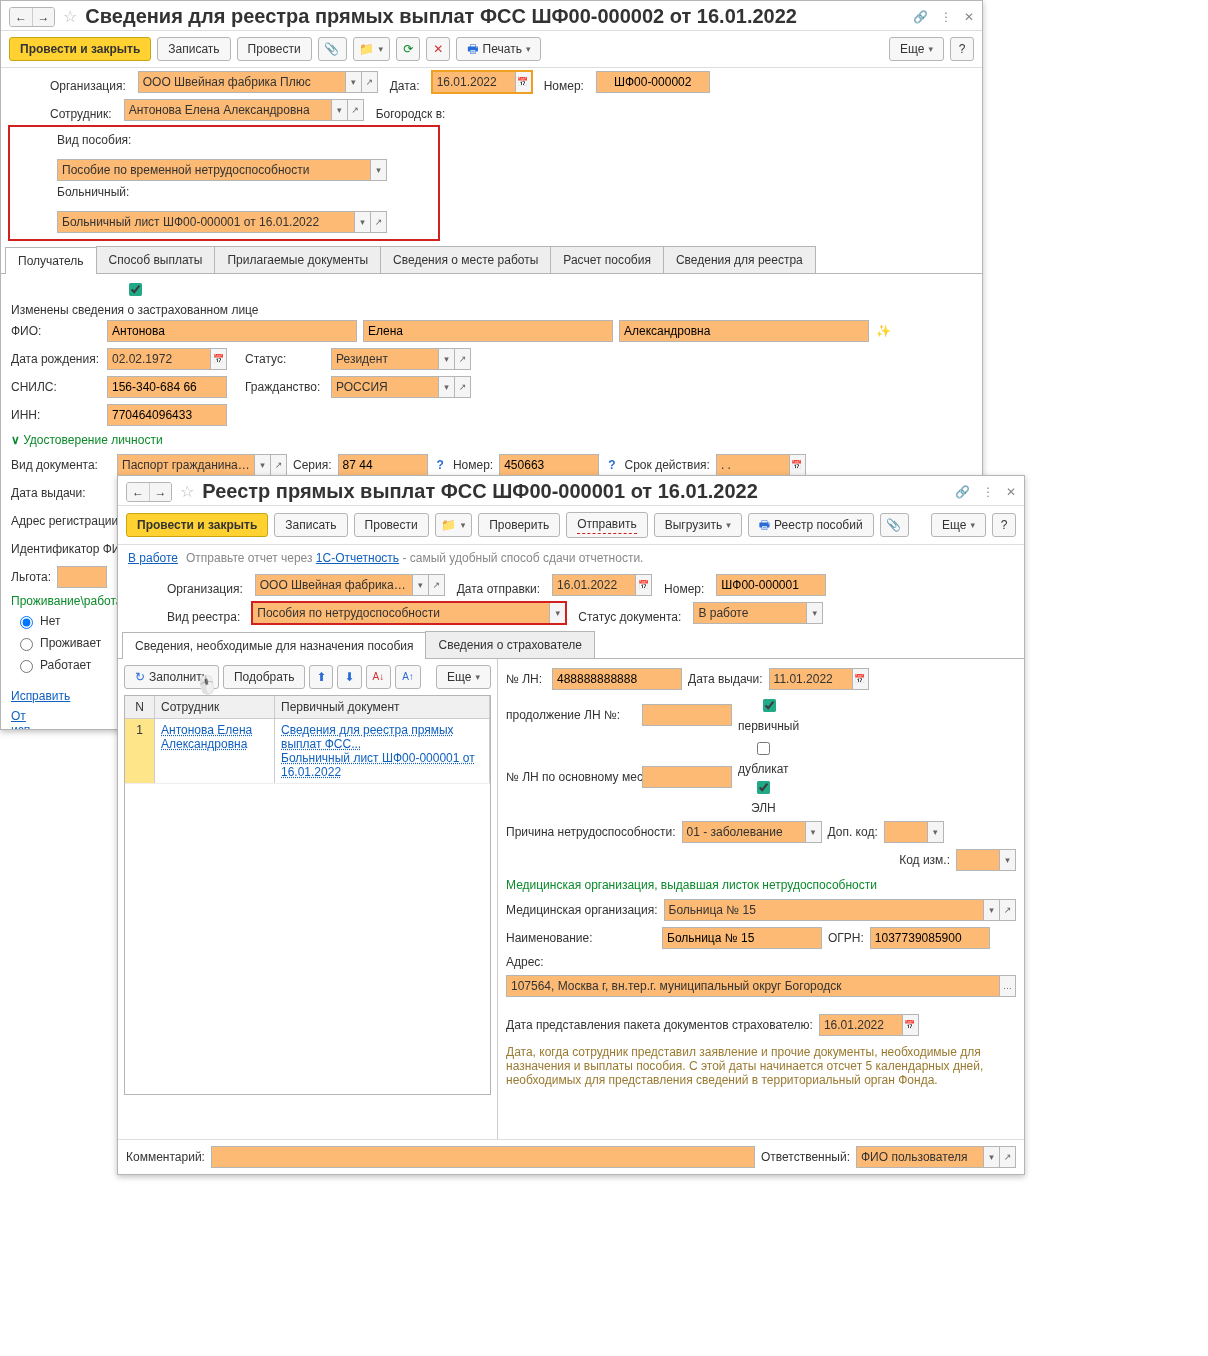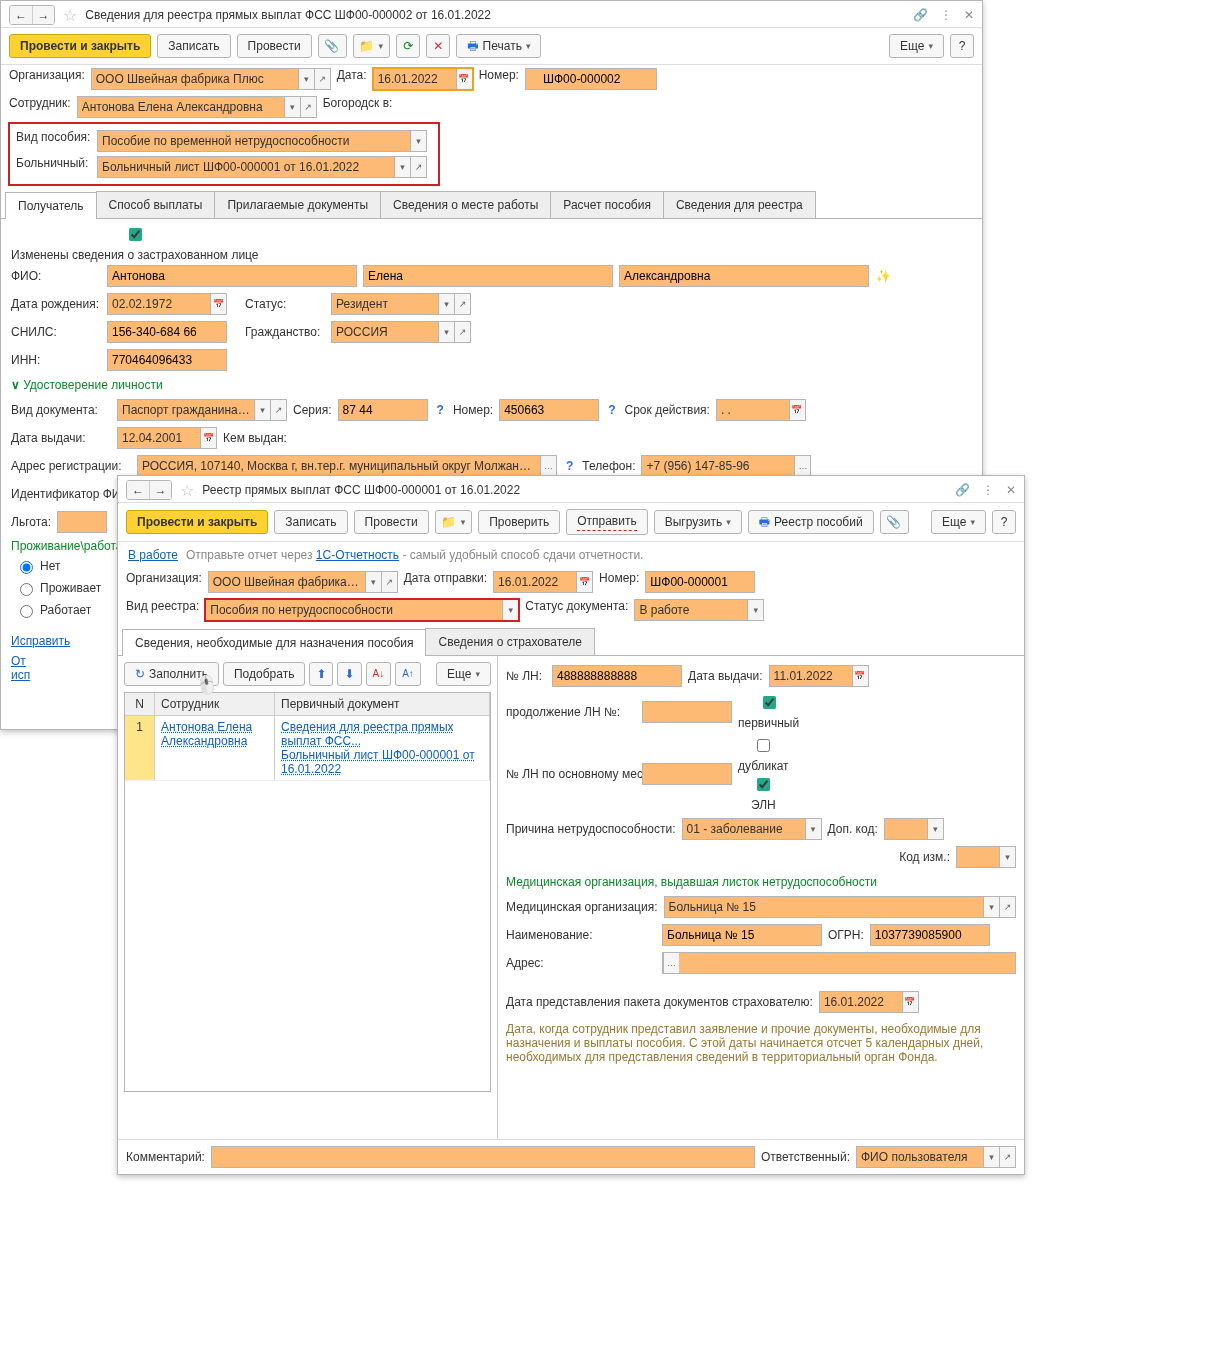--- a/index.html
+++ b/index.html
@@ -6,30 +6,30 @@
   html, body { margin:0; padding:0; font-family: Arial, sans-serif; font-size:12px; color:#333; background:#fff; }
   .stage { position:relative; width:1208px; height:1356px; }
   .window { position:absolute; border:1px solid #b5b5b5; background:#fff; box-shadow:0 2px 6px rgba(0,0,0,.25); display:flex; flex-direction:column; }
   .w1 { left:0; top:0; width:983px; height:730px; }
   .w2 { left:117px; top:475px; width:908px; height:700px; }
   .titlebar { display:flex; align-items:center; gap:4px; padding:4px 8px 2px 8px; border-bottom:1px solid #ddd; }
   .nav-arrows { display:flex; gap:0; border:1px solid #b5b5b5; border-radius:3px; overflow:hidden; }
   .nav-arrows .nb { width:22px; height:18px; display:flex; align-items:center; justify-content:center; background:#f5f5f5; cursor:pointer; }
   .nav-arrows .nb + .nb { border-left:1px solid #ccc; }
   .star { color:#bbb; font-size:16px; padding:0 4px; }
-  .title { font-size:12px; font-weight:normal; flex:1; }
+  .title { font-size:20px; font-weight:bold; flex:1; }
   .win-icons { display:flex; gap:12px; align-items:center; }
   .win-icons span { color:#888; cursor:pointer; }
   .toolbar { display:flex; align-items:center; gap:6px; padding:6px 8px; border-bottom:1px solid #ddd; flex-wrap:wrap; }
   .btn { border:1px solid #b5b5b5; background:#f7f7f7; padding:3px 10px; border-radius:3px; cursor:pointer; font-size:12px; white-space:nowrap; display:inline-flex; align-items:center; gap:4px; line-height:16px; }
   .btn.primary { background:#ffd232; border-color:#c9a50e; font-weight:bold; }
   .btn.icon-only { padding:3px 6px; min-width:24px; justify-content:center; }
   .btn .caret { font-size:9px; color:#666; }
   .spacer { flex:1; }
-  .form-row { display:flex; align-items:flex-start; gap:6px; padding:3px 8px; flex-wrap:wrap; }
+  .form-row { display:flex; align-items:flex-end; gap:12px; padding:3px 8px; flex-wrap:wrap;margin-left:41px; }
   .lbl { white-space:nowrap; }
   .input { border:1px solid #b5b5b5; background:#fdba74; padding:2px 4px; height:22px; font-size:12px; }
   .input.combo { display:inline-flex; align-items:center; gap:0; padding:0; }
   .combo-val { padding:2px 4px; flex:1; overflow:hidden; text-overflow:ellipsis; white-space:nowrap; }
   .combo-btn { border-left:1px solid #b5b5b5; width:16px; height:100%; display:flex; align-items:center; justify-content:center; cursor:pointer; font-size:9px; color:#666; background:#f5f5f5; }
   .hl-orange { outline:2px solid #f0a020; outline-offset:-1px; }
   .hl-red { outline:2px solid #d02020; outline-offset:-1px; padding:4px 6px; border:1px solid transparent; }
   .tabs { display:flex; border-bottom:1px solid #b5b5b5; padding:0 4px; margin-top:4px; }
   .tab { padding:6px 12px; border:1px solid #b5b5b5; border-bottom:none; margin-right:-1px; background:#eee; cursor:pointer; position:relative; }
   .tab.active { background:#fff; top:1px; }
@@ -116,21 +116,21 @@
       <span class="combo-val">ООО Швейная фабрика Плюс</span>
           <span class="combo-btn">▾</span>
           <span class="combo-btn">↗</span>
     </span>
     <span class="lbl">Дата:</span>
     <span class="input combo hl-orange" style="width:100px">
       <span class="combo-val">16.01.2022</span>
           <span class="combo-btn">📅</span>
     </span>
     <span class="lbl">Номер:</span>
-    <input class="input" style="width: 132px; padding-left: 17px;" value="ШФ00-000002">
+    <input class="input" style="width: 114px; padding-left: 17px;" value="ШФ00-000002">
   </div>
 
   <div class="form-row">
     <span class="lbl">Сотрудник:</span>
     <span class="input combo" style="width:240px">
       <span class="combo-val">Антонова Елена Александровна</span>
           <span class="combo-btn">▾</span>
           <span class="combo-btn">↗</span>
     </span>
     <span class="lbl">Богородск в:</span>
@@ -484,20 +484,21 @@
         </div>
         <div class="field-row">
           <span class="lbl sm-lbl">Наименование:</span>
           <input class="input" style="width: 160px;" value="Больница № 15">
           <span class="lbl">ОГРН:</span>
           <input class="input" style="width: 120px;" value="1037739085900">
         </div>
         <div class="field-row">
           <span class="lbl sm-lbl">Адрес:</span>
           <span class="input combo" style="flex:1">
+                <span class="combo-val">107564, Москва г, вн.тер.г. муниципальный округ Богородск</span>
                 <span class="combo-btn">…</span>
               </span>
         </div>
 
         <div class="field-row" style="padding-top:14px">
           <span class="lbl">Дата представления пакета документов страхователю:</span>
           <span class="input combo" style="width:100px">
                 <span class="combo-val">16.01.2022</span>
                 <span class="combo-btn">📅</span>
               </span>

